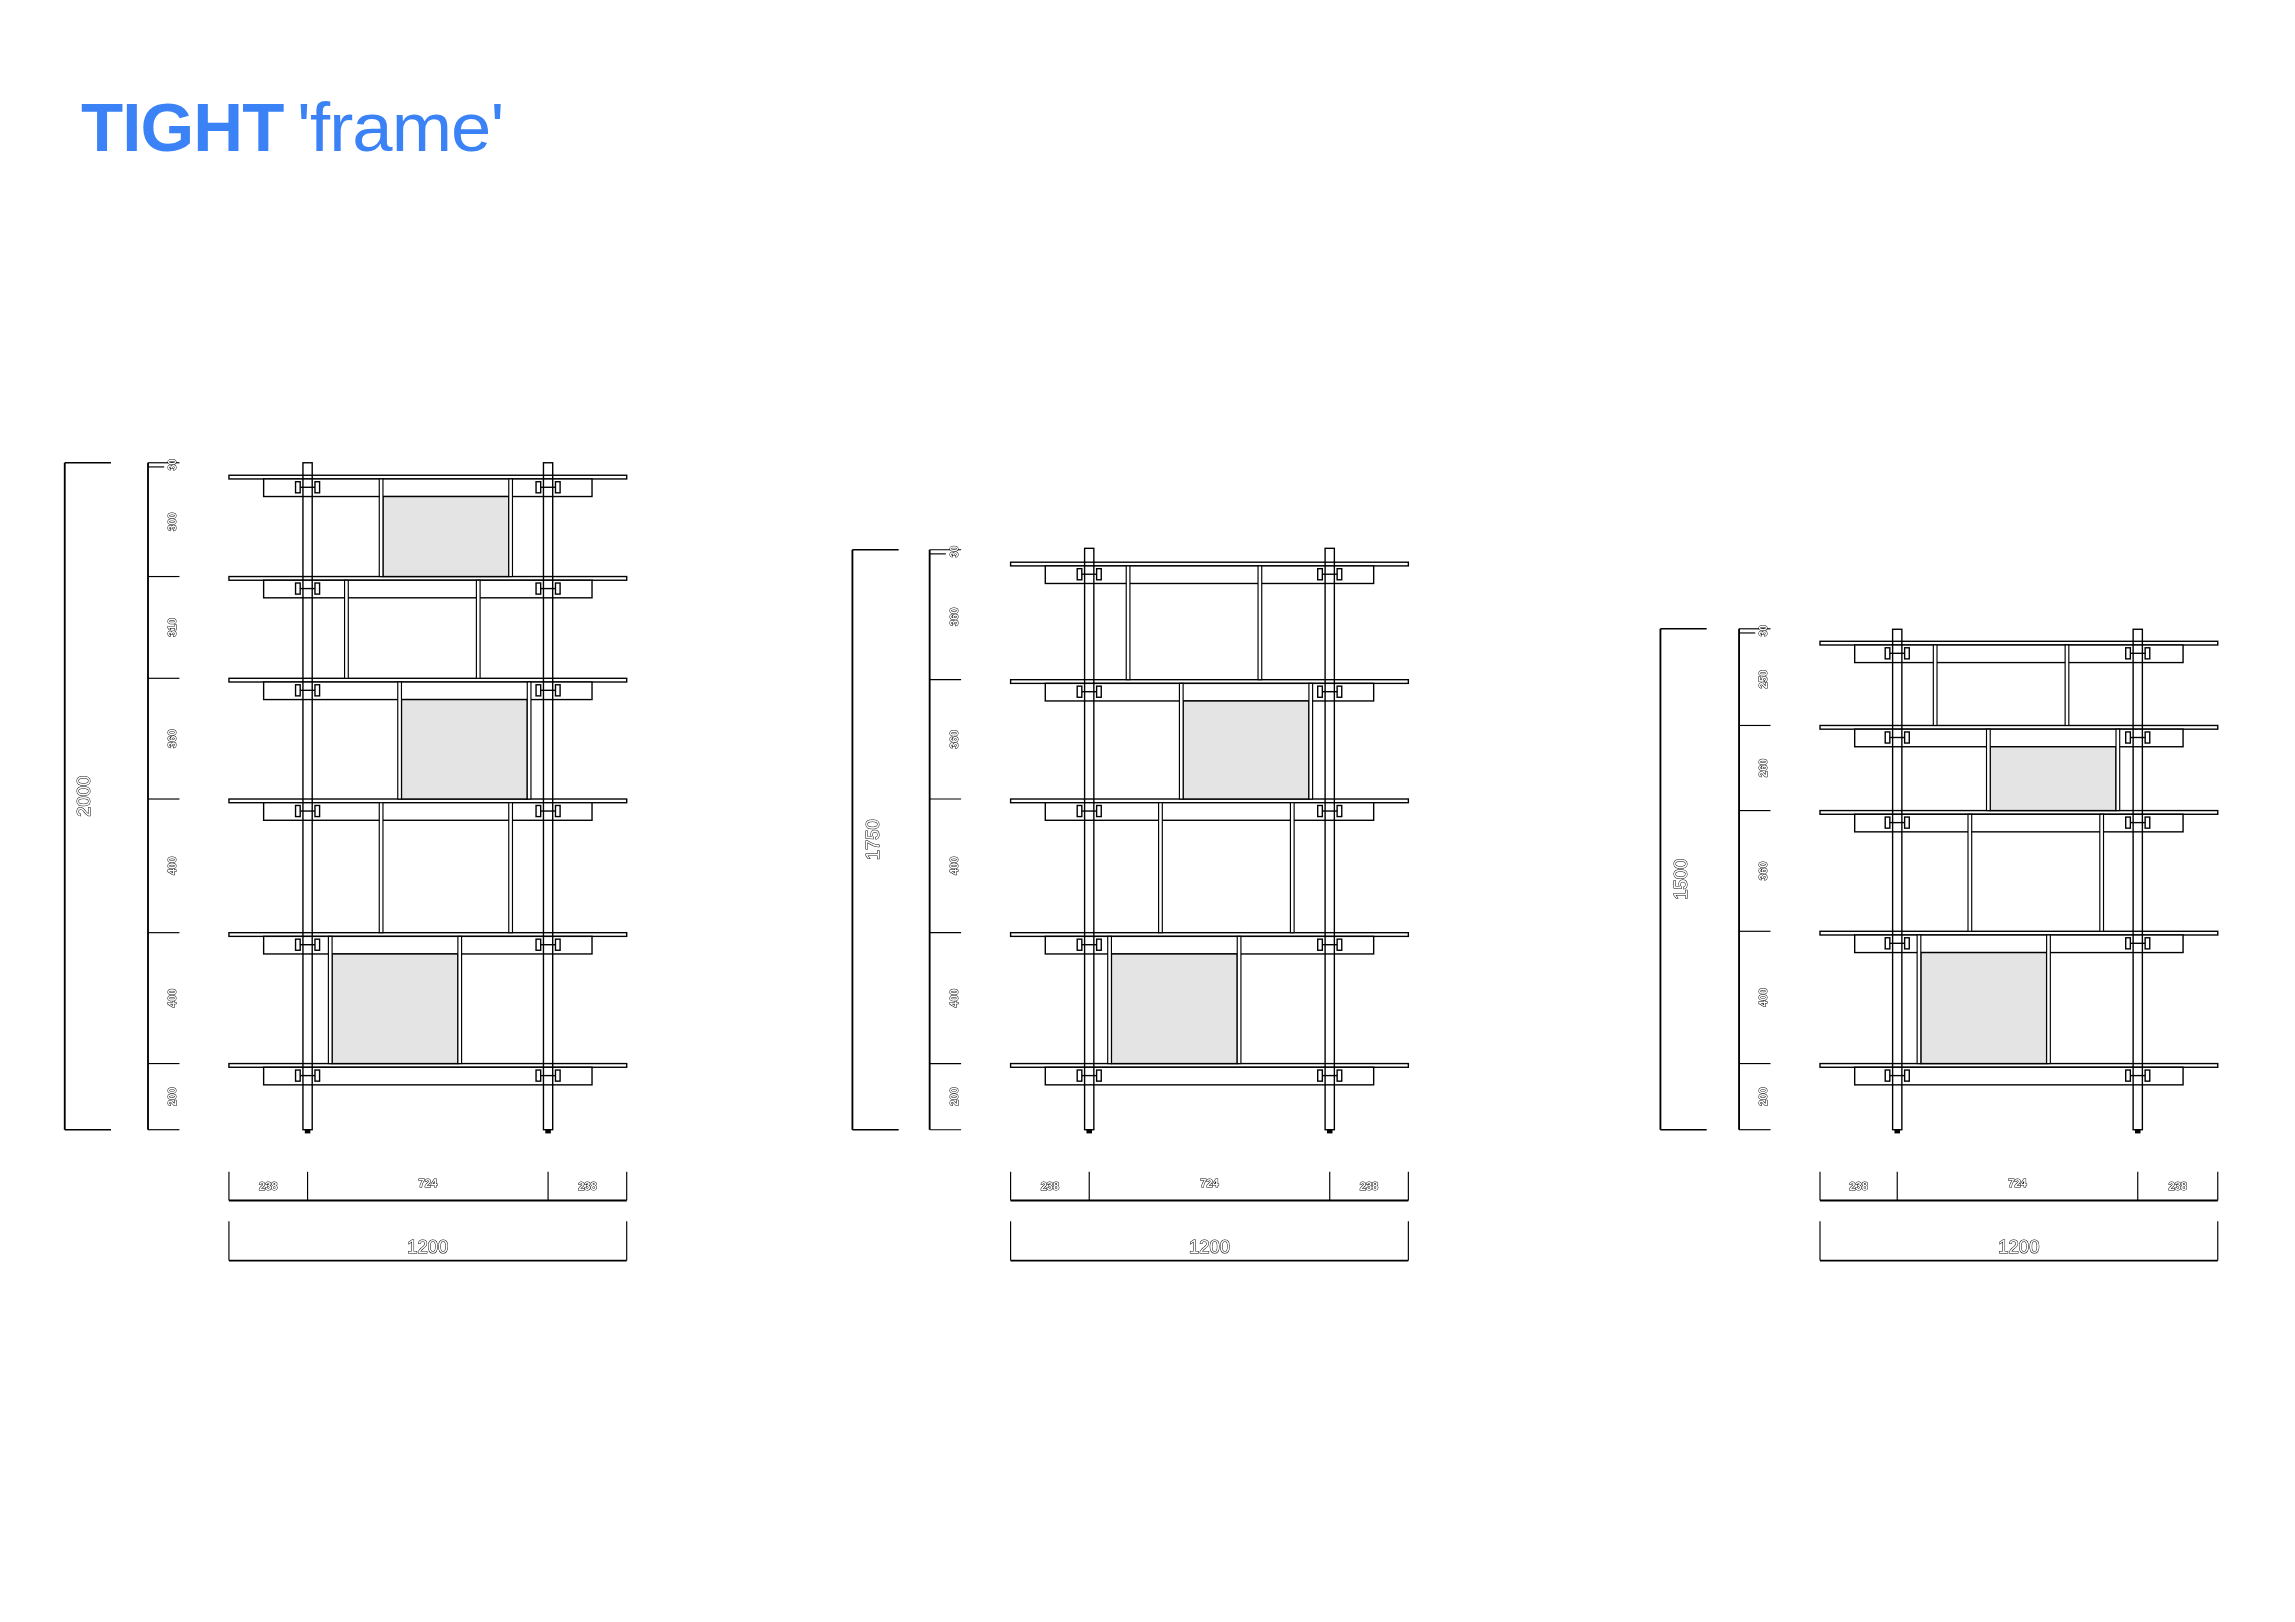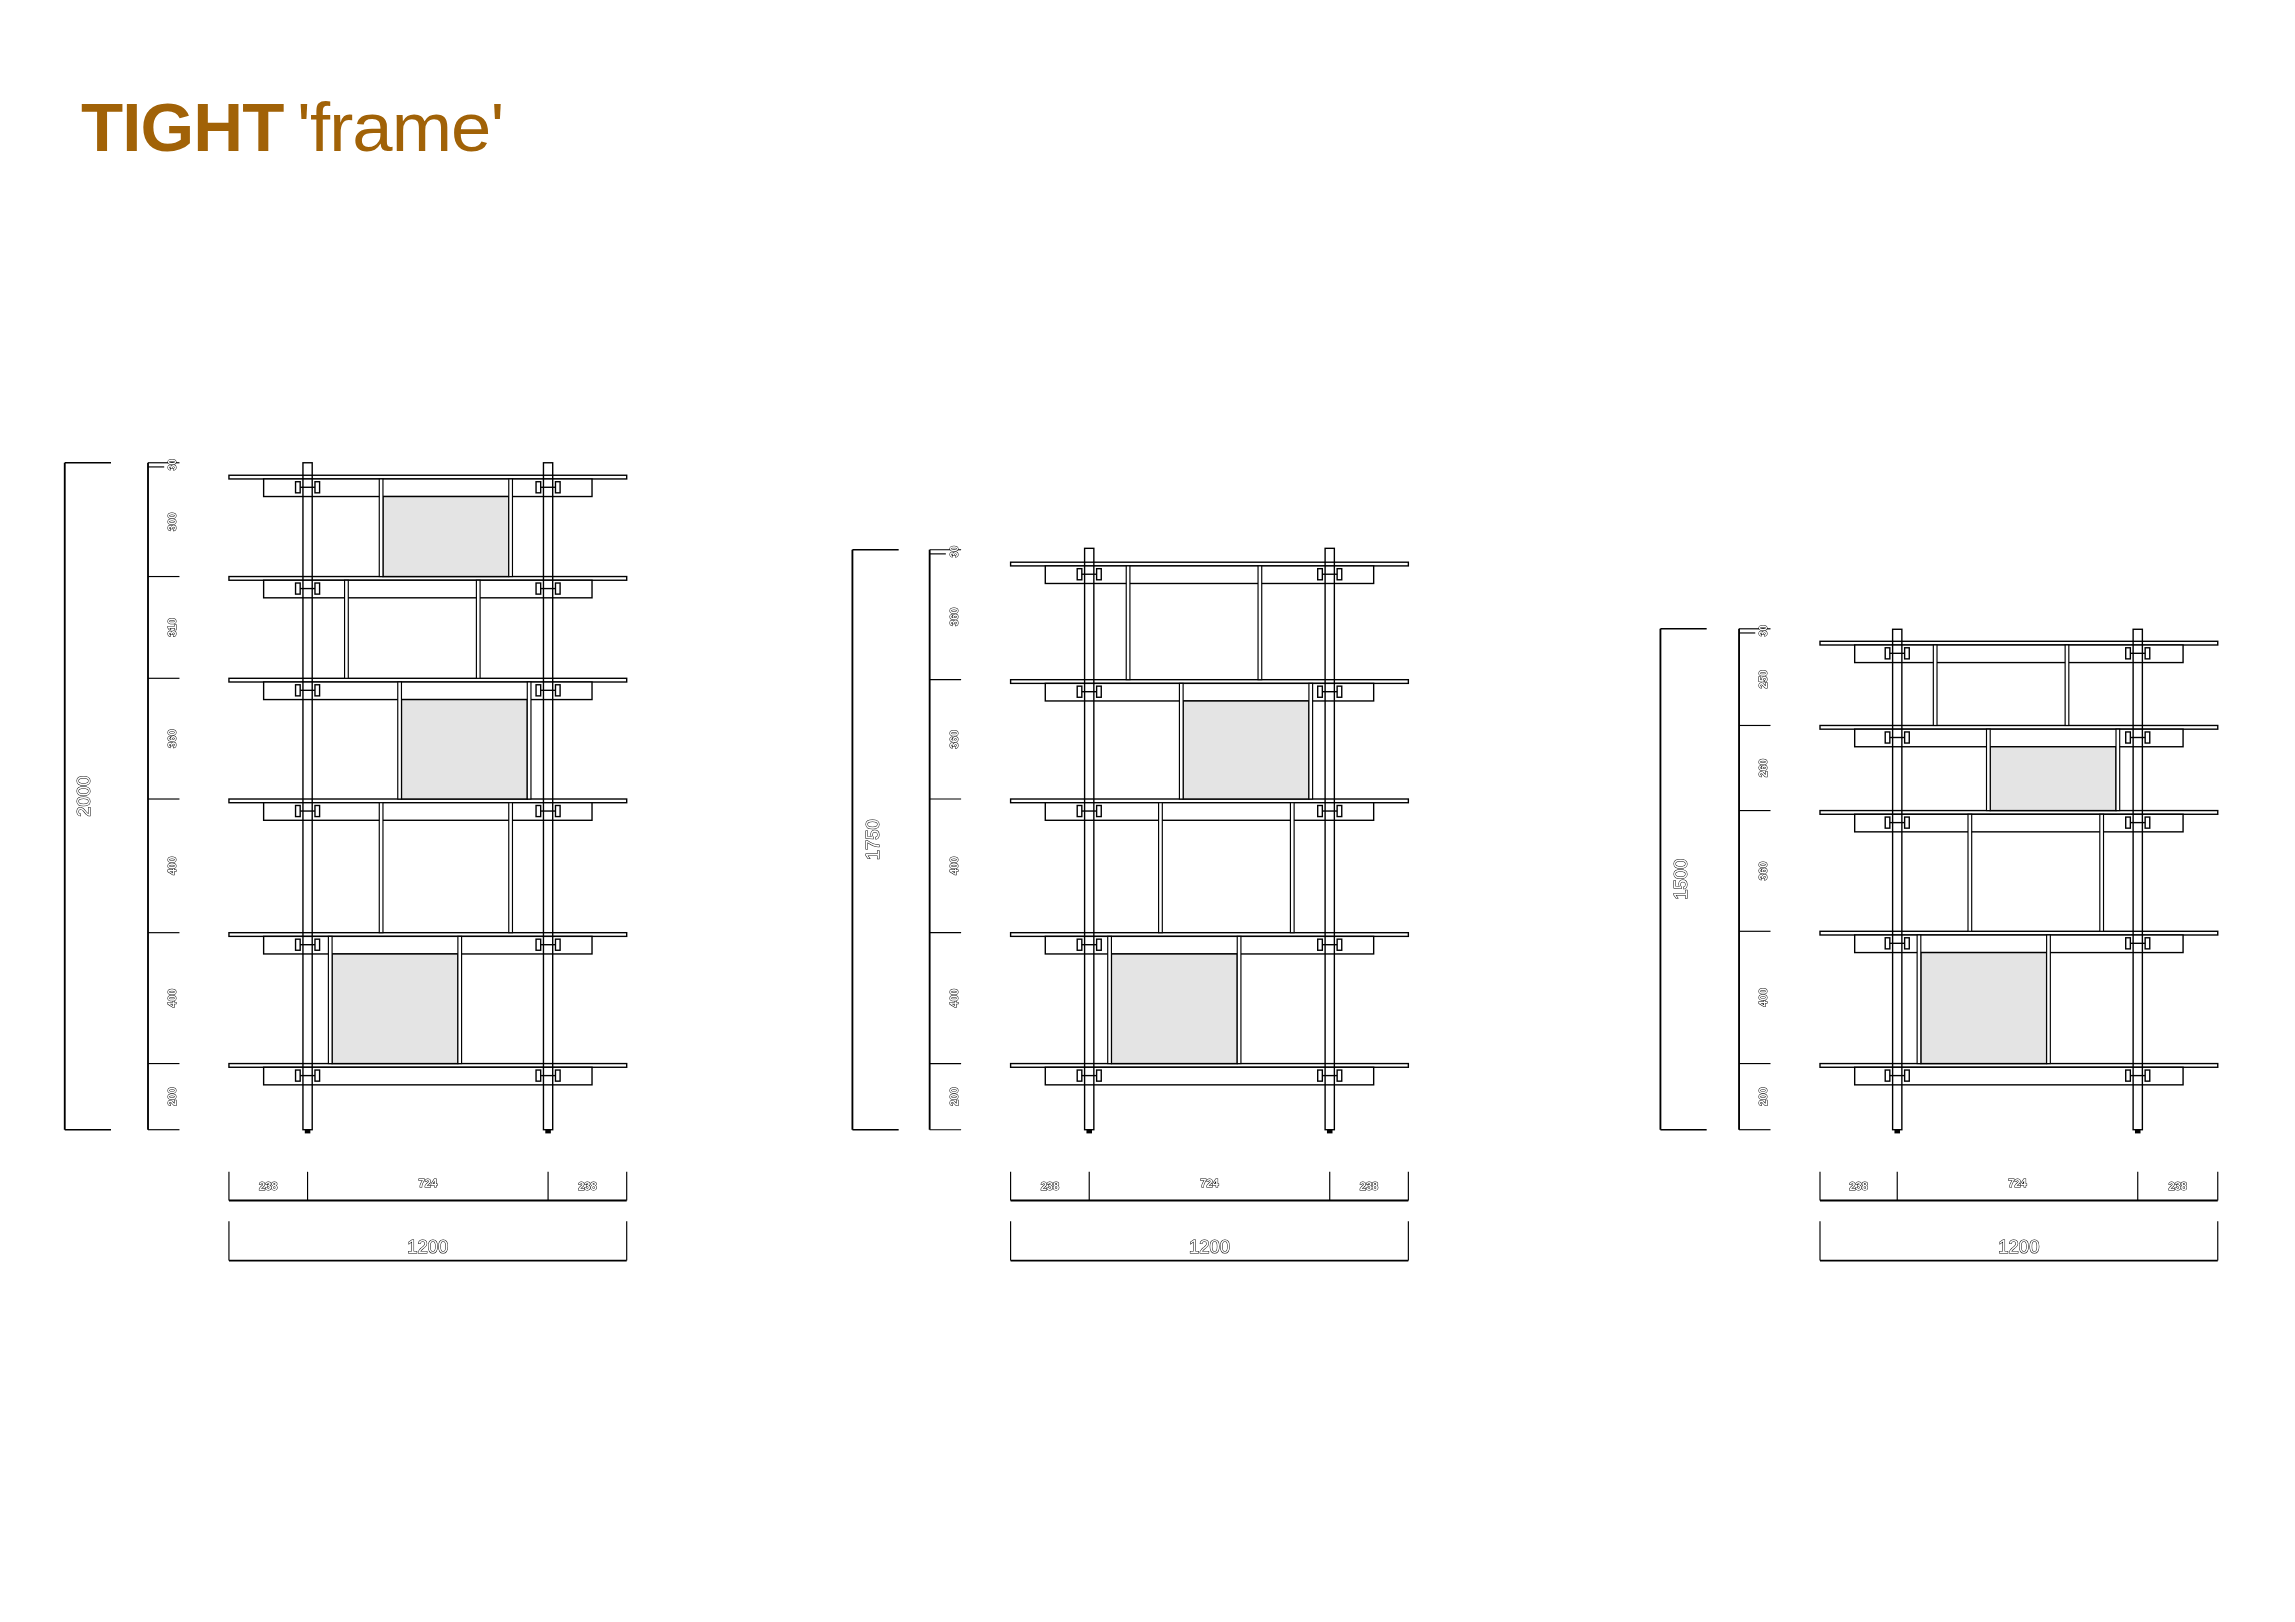--- a/index.html
+++ b/index.html
@@ -1,17 +1,17 @@
 <!DOCTYPE html>
 <html style="font-size:7.4px"><head>
 <meta charset="utf-8">
 <style>
   html,body{margin:0;padding:0;background:#ffffff;}
   body{width:2295px;height:1623px;position:relative;overflow:hidden;font-family:"Liberation Sans",sans-serif;}
-  .title{position:absolute;left:81px;top:93px;font-size:69px;line-height:1;letter-spacing:-0.9px;color:#a16207;white-space:nowrap;}
+  .title{position:absolute;left:81px;top:93px;font-size:69px;line-height:1;letter-spacing:-0.9px;color:#3b82f6;white-space:nowrap;}
   .title .bold{font-weight:bold;}
   .title .light{font-weight:normal;margin-left:18.5px;transform:scaleX(1.05);display:inline-block;}
   svg#drawing{position:absolute;left:0;top:0;}
   .dimtext{font-family:"Liberation Sans",sans-serif;fill:#fff;stroke:#000;stroke-width:2.2px;paint-order:stroke;}
 </style>
 </head>
 <body>
 
 <div class="title">
   <span class="bold">TIGHT</span><span class="light">'frame'</span>

